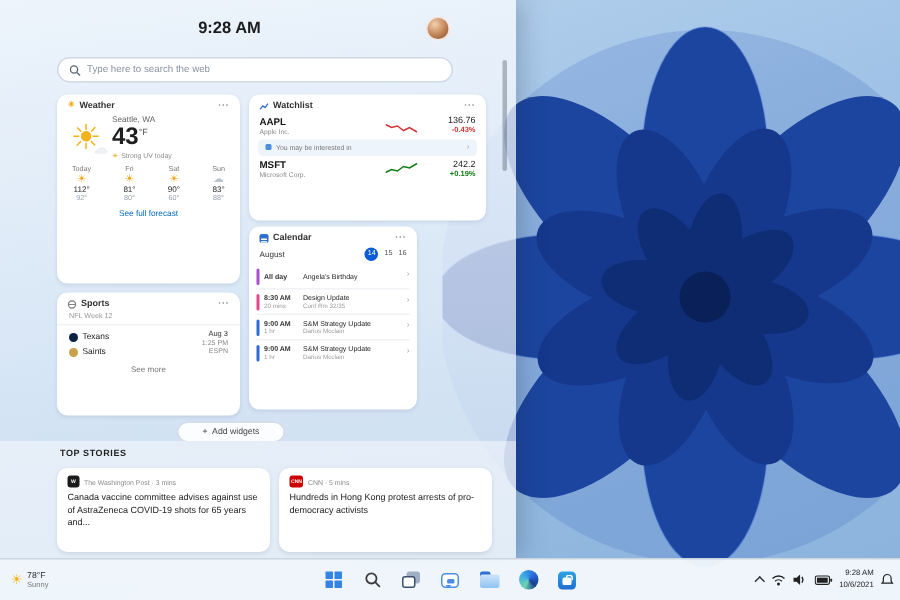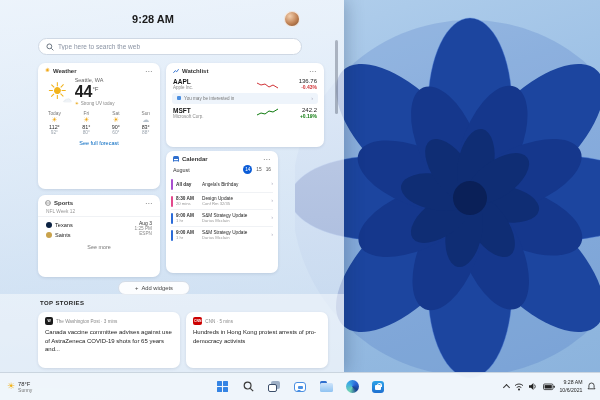--- a/index.html
+++ b/index.html
@@ -210,21 +210,21 @@
       <span>Weather</span>
       <span class="more">···</span>
     </div>
     <div class="w-main">
       <span class="w-sun">
         <span>☀</span>
         <span class="w-cloud">☁</span>
       </span>
       <span>
         <div class="w-loc">Seattle, WA</div>
-        <div class="w-temp"><span>44</span><span class="w-unit">°F</span></div>
+        <div class="w-temp"><span>43</span><span class="w-unit">°F</span></div>
         <div class="w-uv">
           <span class="w-uvicon">☀</span>
           <span>Strong UV today</span>
         </div>
       </span>
     </div>
     <div class="w-forecast">
       <div class="w-col">
         <div class="w-day">Today</div>
         <div class="w-ficon">☀</div>

